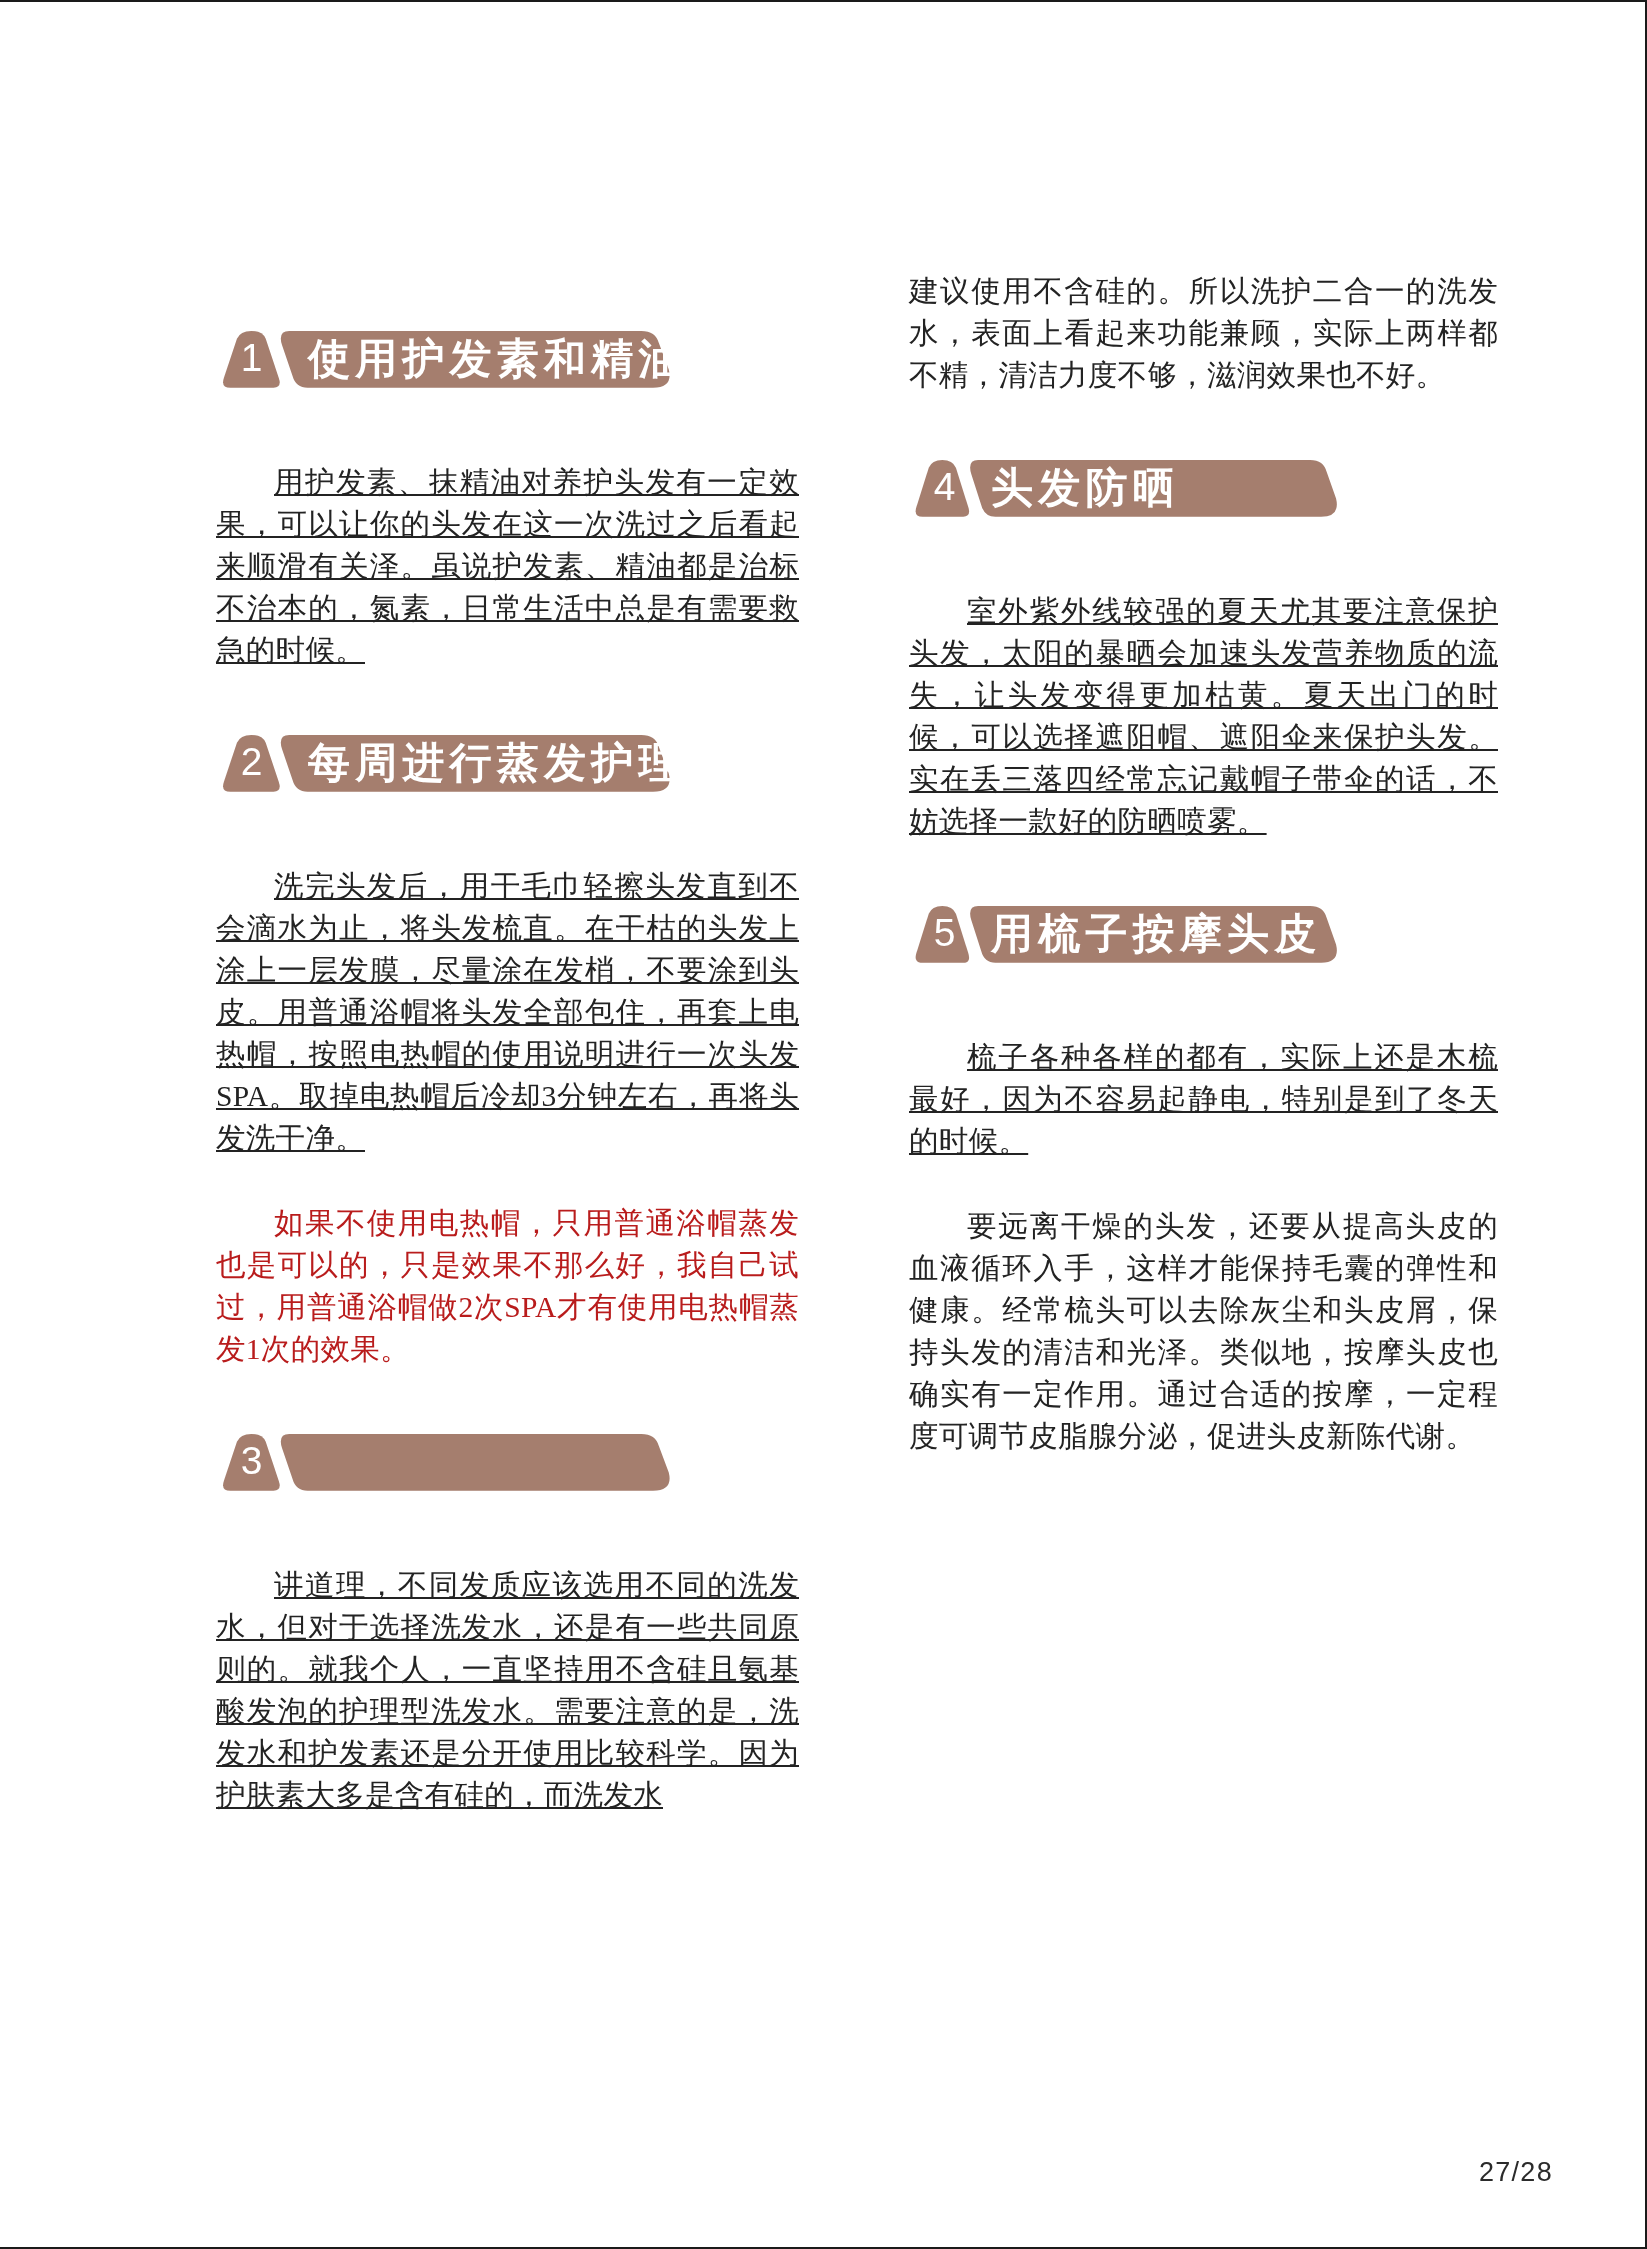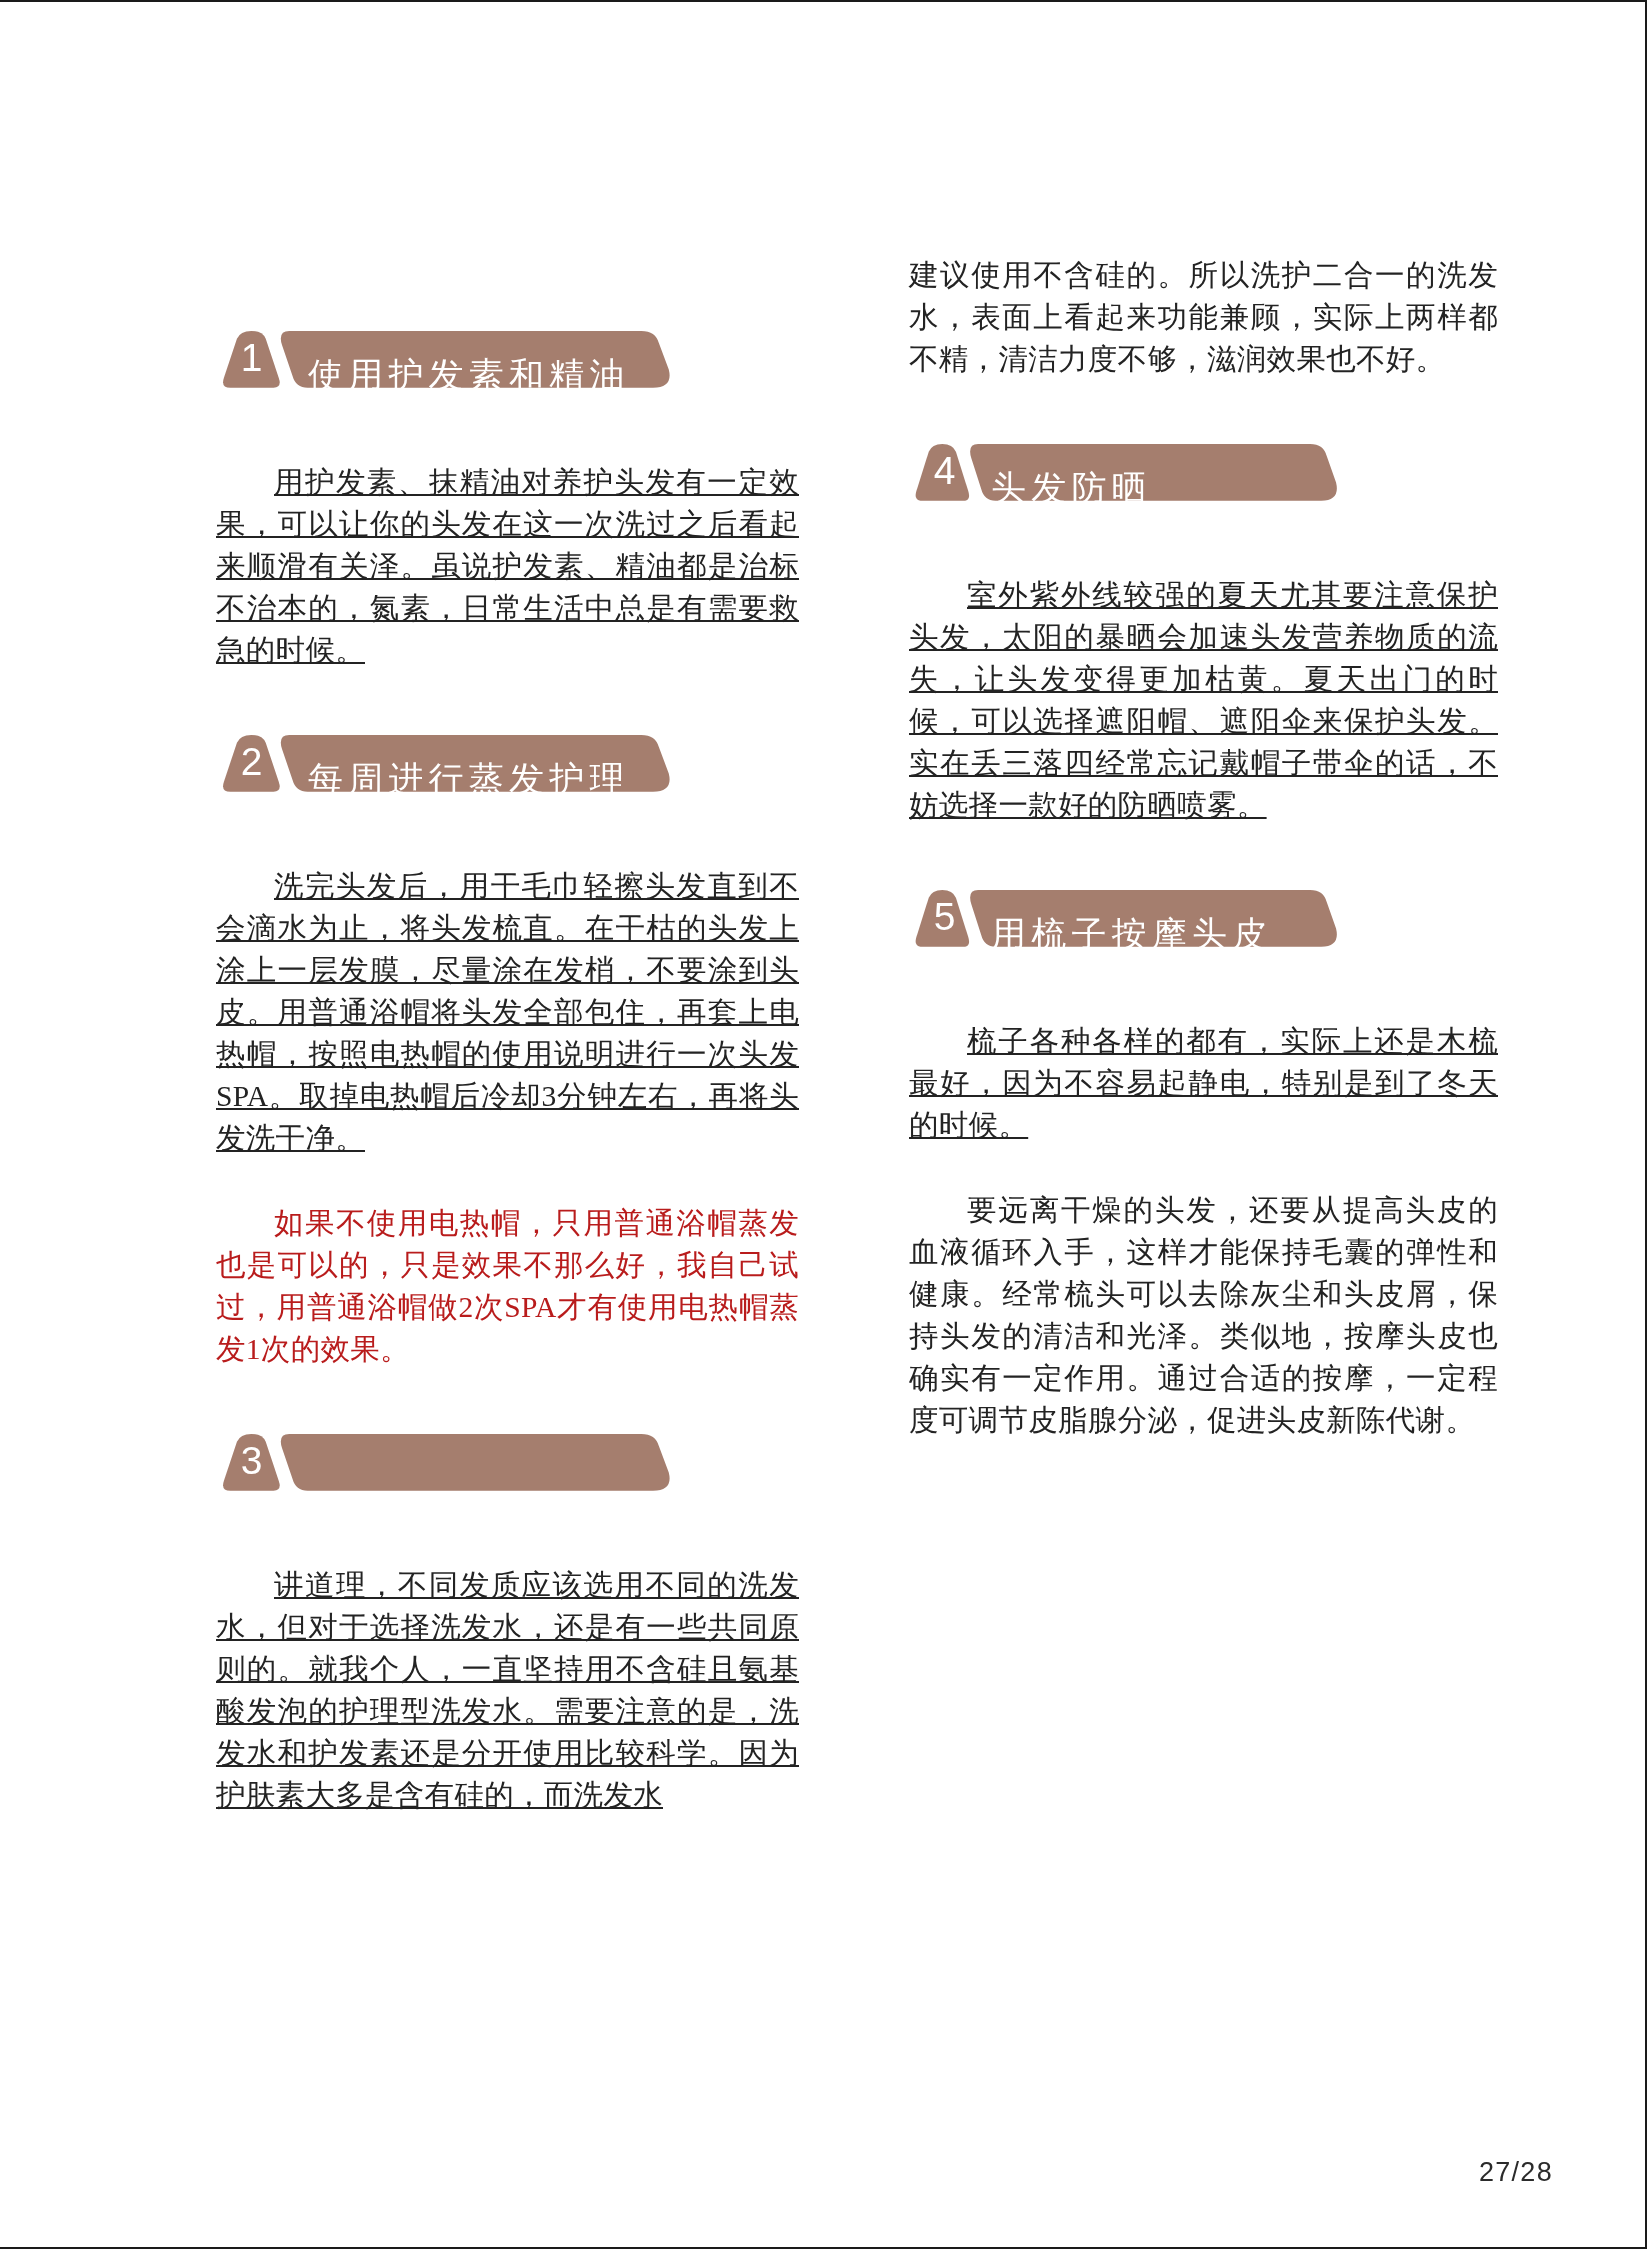--- a/index.html
+++ b/index.html
@@ -23,21 +23,21 @@
     margin: 43px 0 0 0;
     font-size: 29.5px;
     line-height: 42px;
     color: #232323;
     text-align: justify;
     text-align-last: left;
     text-indent: 58px;
     letter-spacing: 0.3px;
   }
   .para.no-indent { text-indent: 0; }
-  .col .para:first-child { margin-top: 0; }
+  .col .para:first-child { margin-top: 16px; }
 
   .section-header {
     position: relative;
     height: 60px;
     width: 458px;
     margin-top: 62px;
   }
   .col-right .section-header { width: 432px; }
   .section-header + .para { margin-top: 72px; text-decoration: underline; }
 
@@ -46,25 +46,25 @@
   .hdr-num {
     position: absolute; left: 0; top: 0;
     width: 71px; height: 60px;
     display: flex; align-items: center; justify-content: center;
     color: #ffffff;
     font-family: "Liberation Sans", "DejaVu Sans", sans-serif;
     font-size: 39px; font-weight: 500;
     padding-bottom: 1.3px; box-sizing: border-box;
   }
   .hdr-title {
-    position: absolute; left: 92px; top: 16px; height: 60px;
+    position: absolute; left: 92px; top: 0; height: 60px;
     display: flex; align-items: center;
     color: #ffffff;
     font-family: "Liberation Sans", "DejaVu Sans", sans-serif;
-    font-size: 35px; font-weight: 400;
+    font-size: 42px; font-weight: 700;
     letter-spacing: 5.2px; white-space: nowrap;
   }
   .col-right .hdr-title { left: 82px; }
 
   .page-number {
     position: absolute;
     top: 2155px; right: 92px;
     font-family: "Liberation Sans", "DejaVu Sans", sans-serif;
     font-size: 27px; color: #2b2b2b; letter-spacing: 1.3px;
   }

